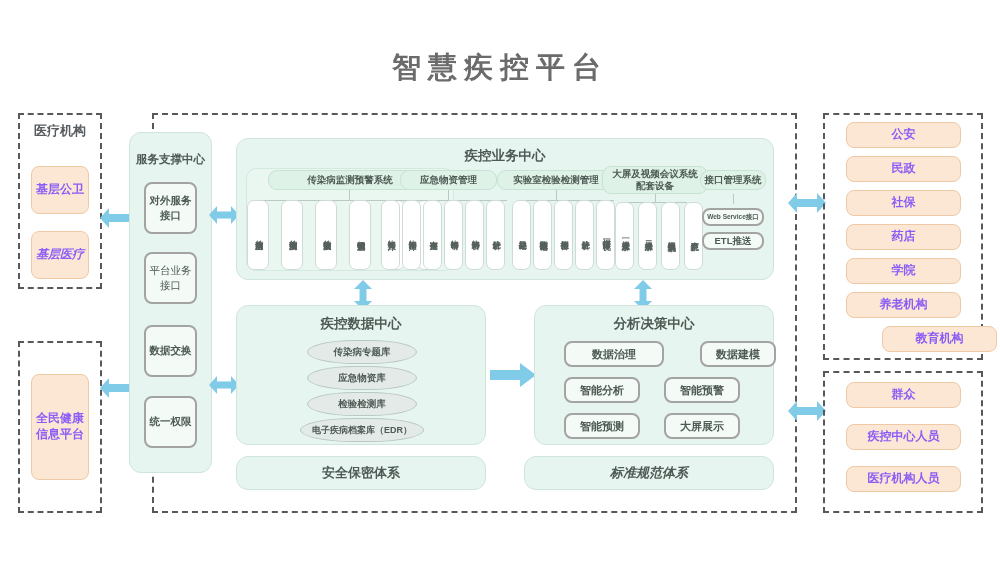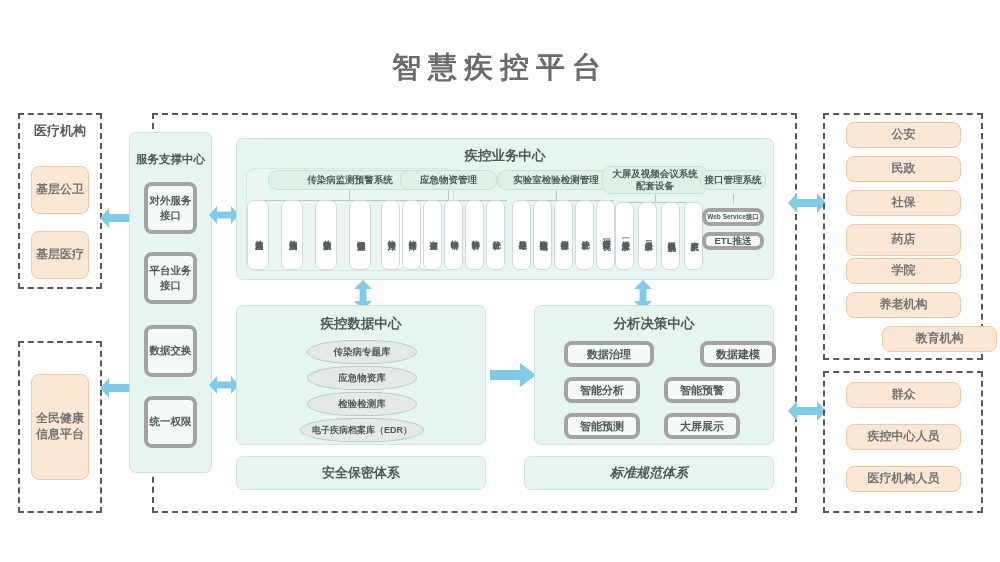--- a/index.html
+++ b/index.html
@@ -16,46 +16,46 @@
   #page-title{
     left:0;top:48px;width:1000px;text-align:center;
     font-size:29px;font-weight:bold;letter-spacing:7px;color:#6b6b6b;
   }
 
   
   .dashed{border:2px dashed #58585c;background:transparent;}
 
   
   .mint-outer{
-    background:#e6f5ef;border:1px solid #cfe5dc;border-radius:7px;
+    background:#e6f5ef;border:1px solid #cfe5dc;border-radius:12px;
   }
   .mint-soft{
     background:#eaf7f1;border:1px solid #d3e8de;border-radius:10px;
   }
   .mint-pill{
     background:#dff2e7;border:1px solid #c6e3d3;border-radius:9px;
     display:flex;align-items:center;justify-content:center;text-align:center;
     font-size:9.5px;font-weight:bold;color:#4c5a53;line-height:1.25;
   }
   .white-box{
     background:#ffffff;border:1px solid #cfdcd6;border-radius:7px;
     display:flex;align-items:center;justify-content:center;text-align:center;
     color:#55605b;
   }
   .mint-white{
-    background:#f4fbf7;border:4px solid #a3a3a3;border-radius:8px;
+    background:#f4fbf7;border:2px solid #a3a3a3;border-radius:8px;
     display:flex;align-items:center;justify-content:center;text-align:center;
     color:#4e5a54;
   }
 
   
   .peach{
     background:#fbe7d4;border:1px solid #efc9a6;border-radius:8px;
     display:flex;align-items:center;justify-content:center;text-align:center;
-    font-size:12px;font-weight:bold;color:#737373;line-height:1.3;
+    font-size:12px;font-weight:bold;color:#8b5cf6;line-height:1.3;
   }
 
   
   .sect-title{
     text-align:center;font-size:13.5px;font-weight:bold;color:#4f5a55;
   }
 
   
   .vbox{
     writing-mode:vertical-rl;text-orientation:upright;
@@ -82,21 +82,21 @@
 </head>
 <body>
 
 <div id="stage">
 
   <div class="abs" id="page-title">智慧疾控平台</div>
 
   <div class="abs dashed" style="left:18px;top:113px;width:84px;height:176px;"></div>
   <div class="abs" style="left:18px;top:122px;width:84px;text-align:center;font-size:13px;font-weight:bold;color:#565b5f;">医疗机构</div>
   <div class="abs peach" style="left:31px;top:166px;width:58px;height:48px;">基层公卫</div>
-  <div class="abs peach" style="left:31px;top:231px;width:58px;height:48px;">基层医疗</div>
+  <div class="abs peach" style="left:31px;top:231px;width:58px;height:48px;font-style:italic;">基层医疗</div>
 
   <div class="abs dashed" style="left:18px;top:341px;width:84px;height:172px;"></div>
   <div class="abs peach" style="left:31px;top:374px;width:58px;height:106px;">
     <span style="white-space:pre-line;">全民健康
 信息平台</span>
   </div>
 
   <svg class="arw" style="left:100px;top:204px;width:38px;height:28px;" viewBox="0 0 38 28">
     <path class="arrow-col" d="M0 14 L9 4 L9 10 L29 10 L29 4 L38 14 L29 24 L29 18 L9 18 L9 24 Z"></path>
   </svg>
@@ -105,21 +105,21 @@
   </svg>
 
   <div class="abs dashed" style="left:152px;top:113px;width:645px;height:400px;"></div>
 
   <div class="abs mint-outer" style="left:129px;top:132px;width:83px;height:341px;"></div>
   <div class="abs sect-title" style="left:129px;top:152px;width:83px;font-size:11.5px;">服务支撑中心</div>
   <div class="abs mint-white" style="left:144px;top:182px;width:53px;height:52px;font-size:10.5px;font-weight:bold;">
     <span style="white-space:pre-line;line-height:1.45;">对外服务
 接口</span>
   </div>
-  <div class="abs mint-white" style="left:144px;top:252px;width:53px;height:52px;font-size:10.5px;font-weight:bold;">
+  <div class="abs mint-white" style="left:144px;top:252px;width:53px;height:52px;font-size:10.5px;font-weight:normal;">
     <span style="white-space:pre-line;line-height:1.45;">平台业务
 接口</span>
   </div>
   <div class="abs mint-white" style="left:144px;top:325px;width:53px;height:52px;font-size:10.5px;font-weight:bold;">
     <span>数据交换</span>
   </div>
   <div class="abs mint-white" style="left:144px;top:396px;width:53px;height:52px;font-size:10.5px;font-weight:bold;">
     <span>统一权限</span>
   </div>
 
@@ -193,42 +193,42 @@
   <div class="cyl" style="left:307px;top:366px;width:108px;height:22px;">应急物资库</div>
   <div class="cyl" style="left:307px;top:392px;width:108px;height:22px;">检验检测库</div>
   <div class="cyl" style="left:300px;top:418px;width:122px;height:22px;font-size:9px;">电子疾病档案库（EDR）</div>
 
   <svg class="arw" style="left:490px;top:362px;width:46px;height:26px;" viewBox="0 0 46 26">
     <path class="arrow-col" d="M0 8 L30 8 L30 1 L46 13 L30 25 L30 18 L0 18 Z"></path>
   </svg>
 
   <div class="abs mint-outer" style="left:534px;top:305px;width:240px;height:140px;"></div>
   <div class="abs sect-title" style="left:534px;top:315px;width:240px;">分析决策中心</div>
-  <div class="abs mint-white" style="left:564px;top:341px;width:90px;height:26px;font-size:11px;font-weight:bold;">数据治理</div>
+  <div class="abs mint-white" style="left:564px;top:341px;width:100px;height:26px;font-size:11px;font-weight:bold;">数据治理</div>
   <div class="abs mint-white" style="left:664px;top:341px;width:76px;height:26px;font-size:11px;font-weight:bold;margin-left:36px;">数据建模</div>
   <div class="abs mint-white" style="left:564px;top:377px;width:76px;height:26px;font-size:11px;font-weight:bold;">智能分析</div>
   <div class="abs mint-white" style="left:664px;top:377px;width:76px;height:26px;font-size:11px;font-weight:bold;">智能预警</div>
   <div class="abs mint-white" style="left:564px;top:413px;width:76px;height:26px;font-size:11px;font-weight:bold;">智能预测</div>
   <div class="abs mint-white" style="left:664px;top:413px;width:76px;height:26px;font-size:11px;font-weight:bold;">大屏展示</div>
 
   <div class="abs mint-outer" style="left:236px;top:456px;width:250px;height:34px;display:flex;align-items:center;justify-content:center;font-size:13px;font-weight:bold;color:#4f5a55;">安全保密体系</div>
   <div class="abs mint-outer" style="left:524px;top:456px;width:250px;height:34px;display:flex;align-items:center;justify-content:center;font-size:13px;font-weight:bold;color:#4f5a55;font-style:italic;">标准规范体系</div>
 
   <svg class="arw" style="left:788px;top:190px;width:38px;height:26px;" viewBox="0 0 38 26">
     <path class="arrow-col" d="M0 13 L9 3 L9 9 L29 9 L29 3 L38 13 L29 23 L29 17 L9 17 L9 23 Z"></path>
   </svg>
   <svg class="arw" style="left:788px;top:398px;width:38px;height:26px;" viewBox="0 0 38 26">
     <path class="arrow-col" d="M0 13 L9 3 L9 9 L29 9 L29 3 L38 13 L29 23 L29 17 L9 17 L9 23 Z"></path>
   </svg>
 
   <div class="abs dashed" style="left:823px;top:113px;width:160px;height:247px;"></div>
   <div class="abs peach" style="left:846px;top:122px;width:115px;height:26px;">公安</div>
   <div class="abs peach" style="left:846px;top:156px;width:115px;height:26px;">民政</div>
   <div class="abs peach" style="left:846px;top:190px;width:115px;height:26px;">社保</div>
-  <div class="abs peach" style="left:846px;top:224px;width:115px;height:32px;">药店</div>
+  <div class="abs peach" style="left:846px;top:224px;width:115px;height:26px;">药店</div>
   <div class="abs peach" style="left:846px;top:258px;width:115px;height:26px;">学院</div>
   <div class="abs peach" style="left:846px;top:292px;width:115px;height:26px;">养老机构</div>
   <div class="abs peach" style="left:882px;top:326px;width:115px;height:26px;">教育机构</div>
 
   <div class="abs dashed" style="left:823px;top:371px;width:160px;height:142px;"></div>
   <div class="abs peach" style="left:846px;top:382px;width:115px;height:26px;">群众</div>
   <div class="abs peach" style="left:846px;top:424px;width:115px;height:26px;">疾控中心人员</div>
   <div class="abs peach" style="left:846px;top:466px;width:115px;height:26px;">医疗机构人员</div>
 
 </div>

